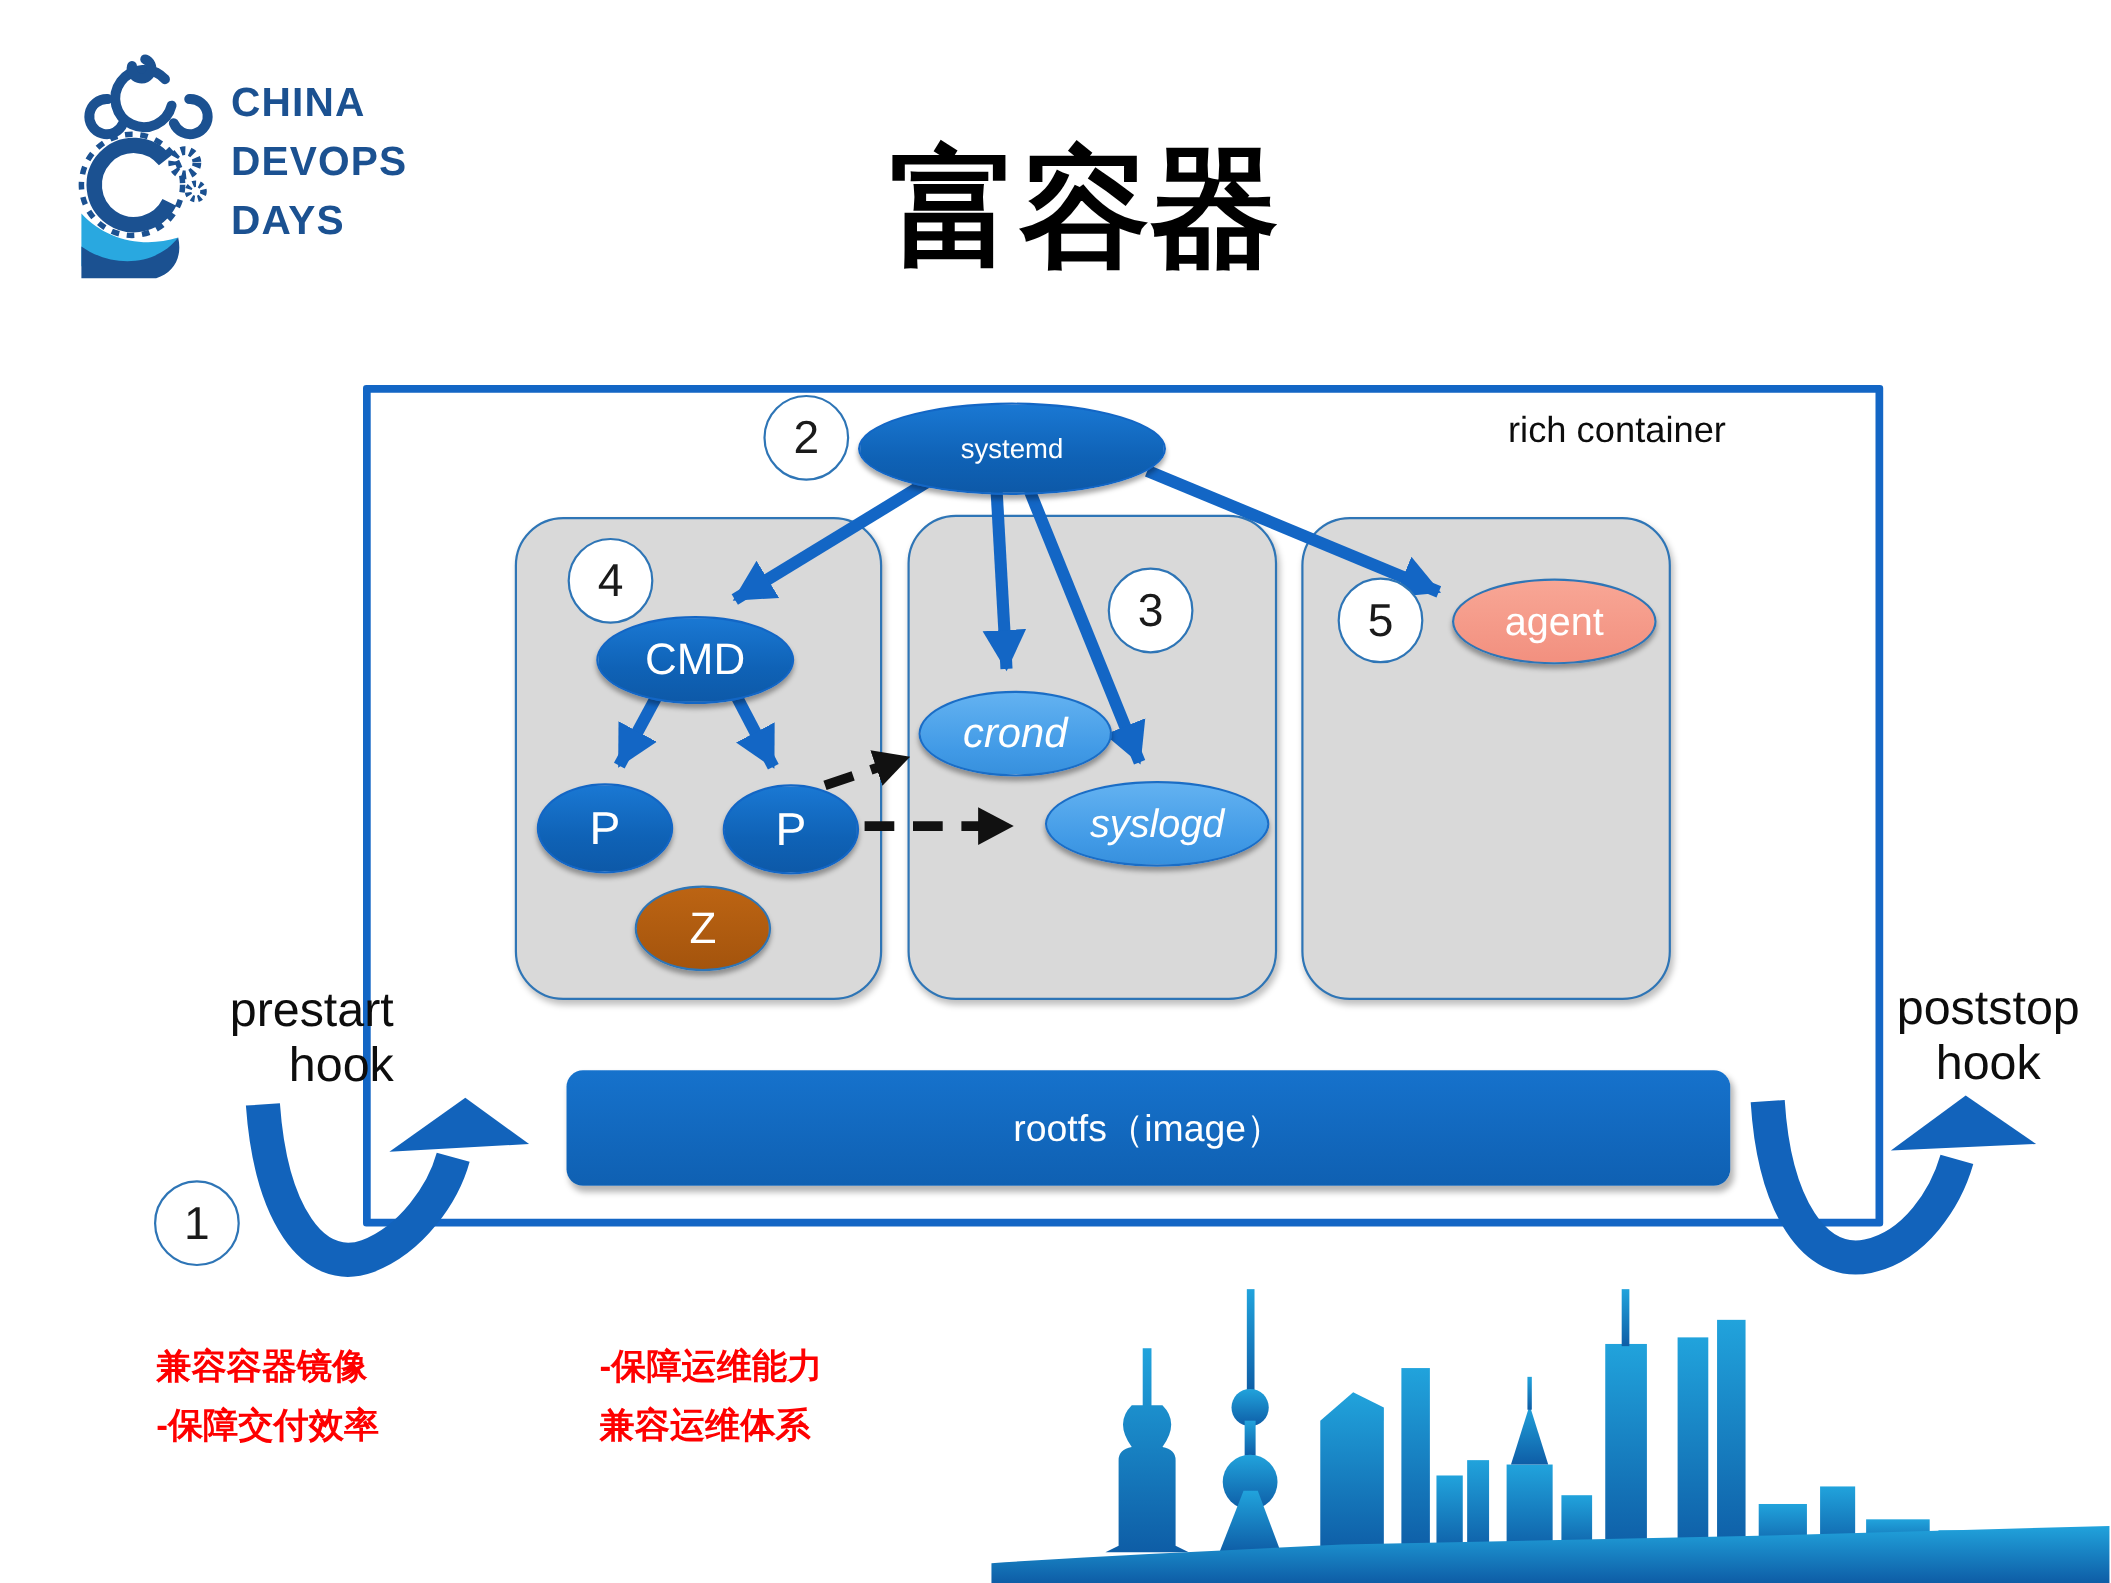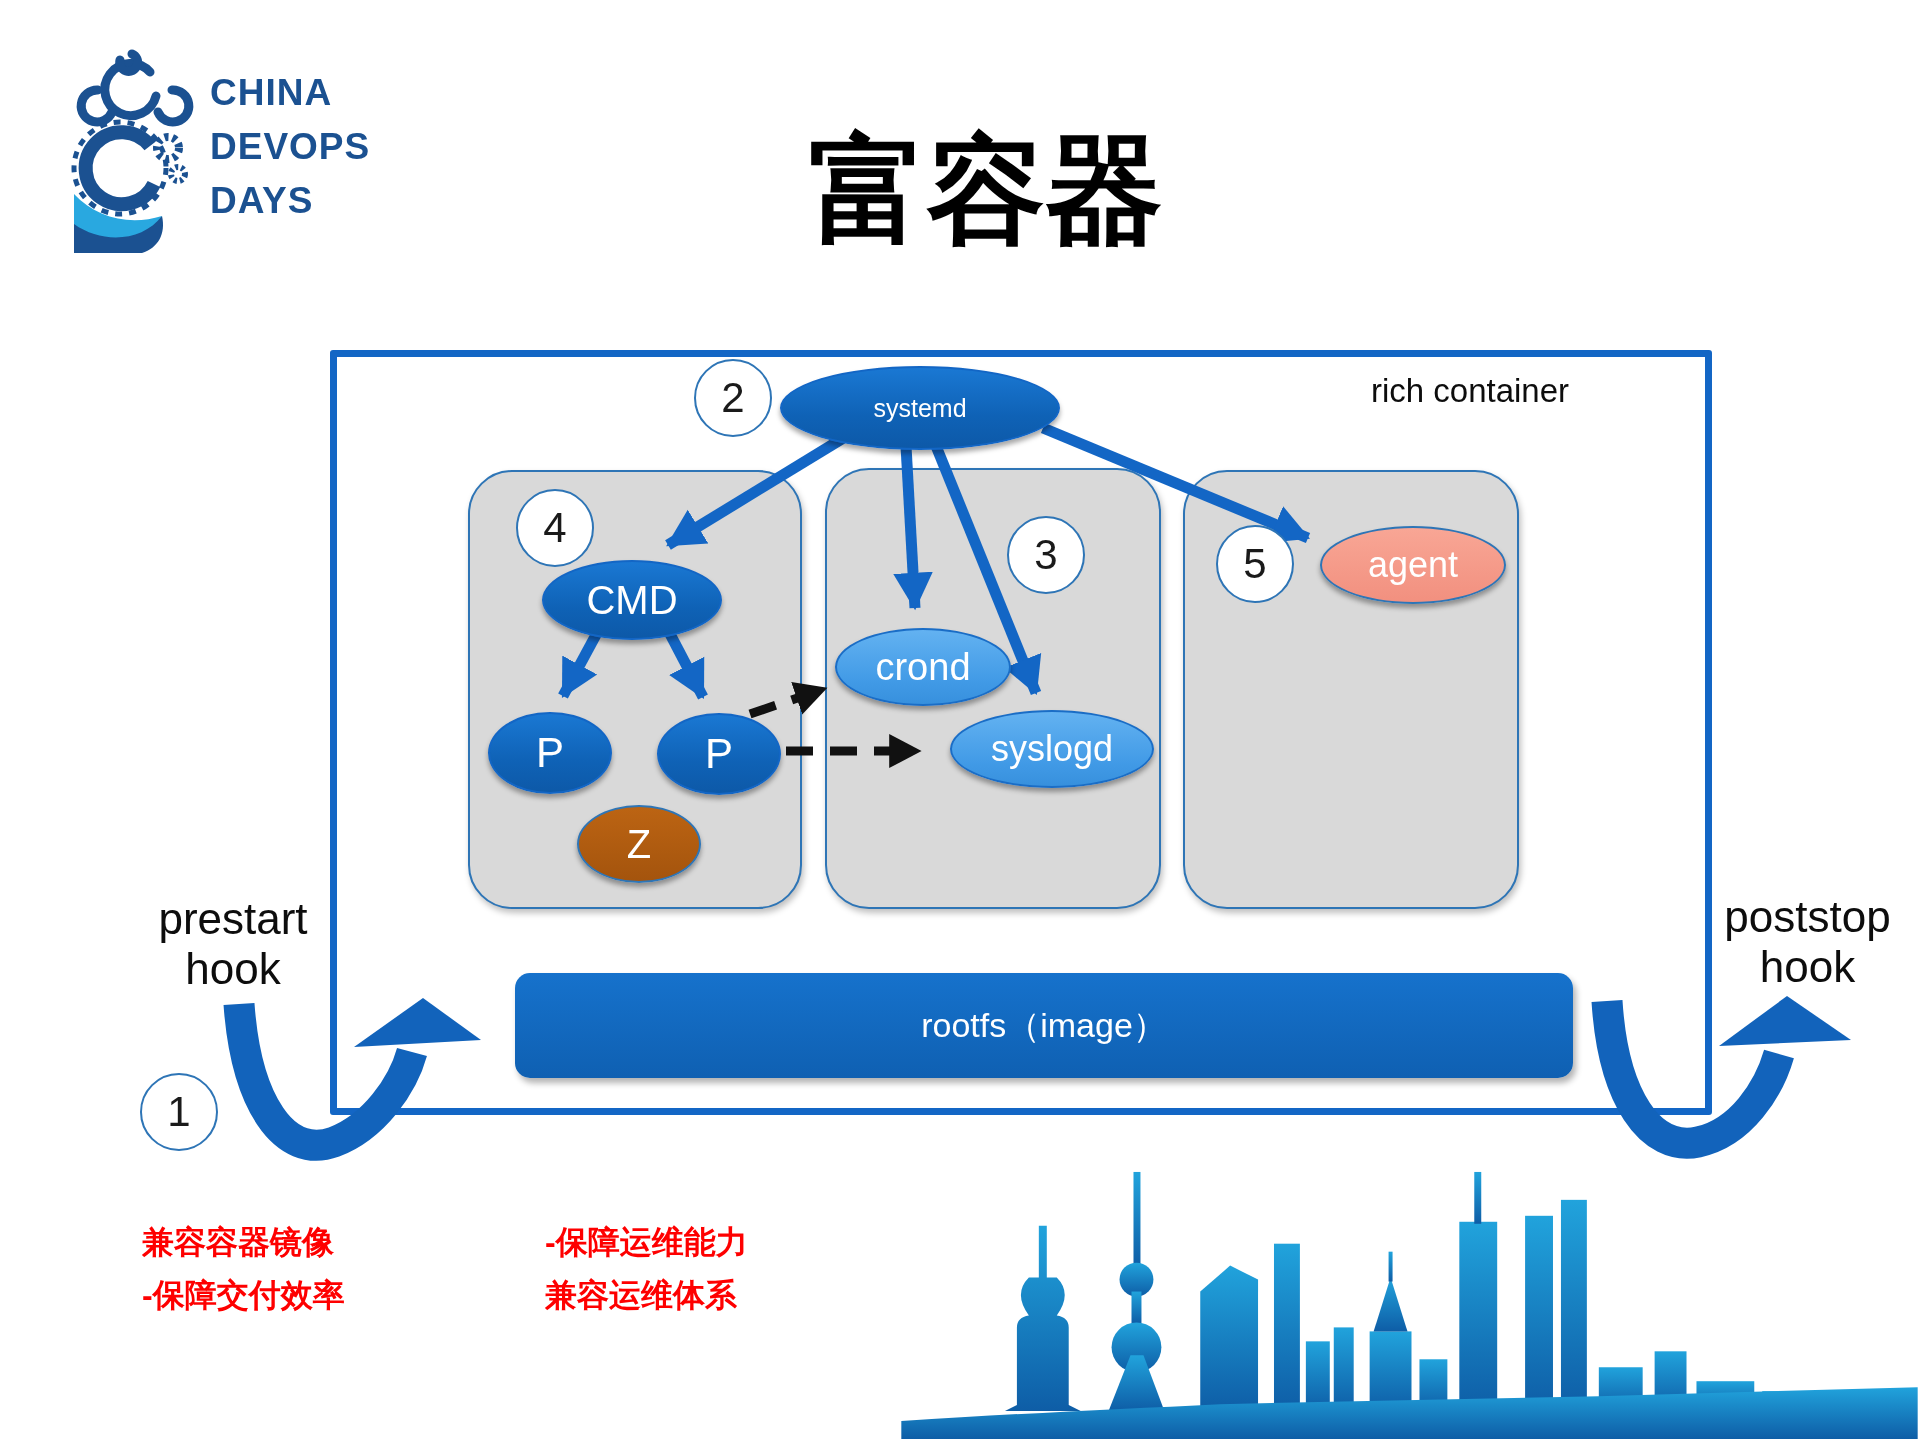--- a/index.html
+++ b/index.html
@@ -26,21 +26,21 @@
   .gbox{position:absolute;background:#d9d9d9;border:2px solid #2e75b6;border-radius:44px;
         box-shadow:2px 4px 6px rgba(0,0,0,0.25);z-index:2;}
   .box-a{left:468px;top:470px;width:330px;height:435px;}
   .box-b{left:825px;top:468px;width:332px;height:437px;}
   .box-c{left:1183px;top:470px;width:332px;height:435px;}
 
   
   .node{position:absolute;border-radius:50%;display:flex;align-items:center;justify-content:center;
         color:#fff;z-index:4;box-shadow:0 4px 5px rgba(0,0,0,0.35);}
   .blue-node{background:linear-gradient(180deg,#1a78d3 0%,#0f62b6 60%,#0d59a8 100%);border:2px solid #1366c5;}
-  .lblue-node{background:linear-gradient(180deg,#63b2f1 0%,#419ae6 70%,#3790dd 100%);border:2px solid #1a6dc6;}
+  .lblue-node{background:linear-gradient(180deg,#63b2f1 0%,#419ae6 70%,#3790dd 100%);border:2px solid #1a6dc6;font-style:italic;}
   .n-systemd{left:780px;top:366px;width:276px;height:80px;font-size:25px;}
   .n-cmd{left:542px;top:560px;width:176px;height:76px;font-size:40px;}
   .n-p1{left:488px;top:712px;width:120px;height:78px;font-size:42px;}
   .n-p2{left:657px;top:713px;width:120px;height:78px;font-size:42px;}
   .n-z{left:577px;top:805px;width:120px;height:74px;font-size:40px;
        background:linear-gradient(180deg,#bc6413 0%,#a4540d 100%);border:2px solid #2e75b6;}
   .n-crond{left:835px;top:628px;width:172px;height:74px;font-size:38px;}
   .n-syslogd{left:950px;top:710px;width:200px;height:74px;font-size:36px;}
   .n-agent{left:1320px;top:526px;width:182px;height:74px;font-size:36px;
            background:linear-gradient(180deg,#f8a695 0%,#f2907f 100%);border:2px solid #2e75b6;}
@@ -56,21 +56,21 @@
   .b5{left:1216px;top:525px;}
 
   
   .rootfs{position:absolute;left:482px;top:973px;width:1058px;height:105px;border-radius:15px;
           background:linear-gradient(180deg,#1672cc 0%,#0f60b2 100%);display:flex;align-items:center;
           justify-content:center;color:#fff;font-size:34px;z-index:4;
           box-shadow:3px 5px 6px rgba(0,0,0,0.3);margin-left:33px;}
 
   
   .hook-label{position:absolute;text-align:center;color:#0d0d0d;font-size:44px;line-height:50px;z-index:5;}
-  .hook-prestart{left:108px;top:894px;width:250px;}
+  .hook-prestart{left:108px;top:894px;width:250px;text-align:right;}
   .hook-poststop{left:1690px;top:892px;width:235px;}
 
   
   .note{position:absolute;top:1216px;color:#fe0000;font-weight:bold;font-size:32px;line-height:53px;z-index:6;}
   .note-left{left:142px;}
   .note-right{left:545px;}
 
   
   .arrows{position:absolute;left:0;top:0;width:1919px;height:1439px;z-index:3;pointer-events:none;}
   .skyline{position:absolute;left:900px;top:1160px;width:1019px;height:279px;z-index:0;}

